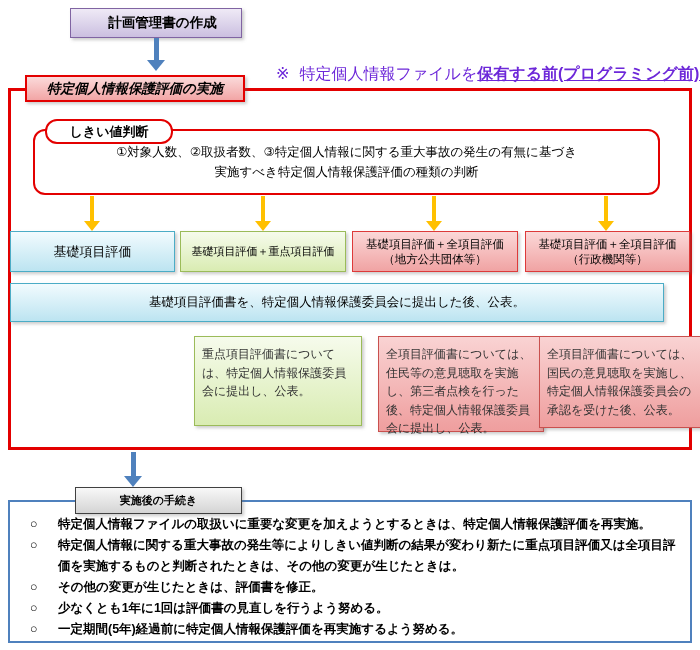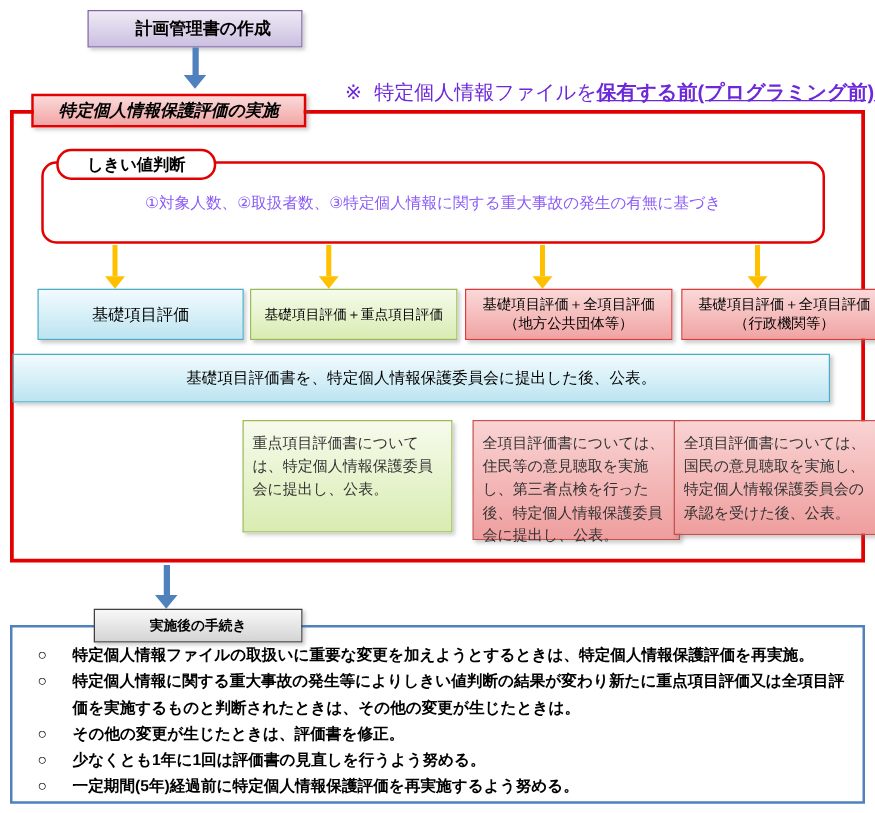--- a/index.html
+++ b/index.html
@@ -18,28 +18,28 @@
   .green-grad{border:1.6px solid #9BBB59;background:linear-gradient(#F6FBEC,#D9ECB2);}
   .pink-grad{border:1.6px solid #DD3A3A;background:linear-gradient(#FBD8D8,#F0A3A3);}
   .pink-grad2{border:1.6px solid #C9504E;background:linear-gradient(#F9D3D3,#EF9E9E);}
   .gray-grad{border:1.6px solid #404040;background:linear-gradient(#F8F8F8,#D4D4D4);}
   
   .red-frame{position:absolute;left:8px;top:88px;width:684px;height:362px;box-sizing:border-box;
              border:3px solid #E30000;background:#fff;}
   .blue-frame{position:absolute;left:8px;top:500px;width:684px;height:143px;box-sizing:border-box;
               border:2px solid #4F81BD;background:#fff;}
   .thresh-frame{left:33px;top:129px;width:627px;height:66px;border:2.5px solid #E30000;background:#fff;
-                flex-direction:column;gap:3px;font-size:12.5px;color:#8b5cf6;z-index:2;}
+                flex-direction:column;gap:3px;font-size:12.5px;color:#000000;z-index:2;}
   .thresh-label{left:45px;top:119px;width:128px;height:25px;border:2.5px solid #E30000;background:#fff;
                 font-weight:bold;font-size:13px;z-index:3;}
   .plan{left:70px;top:8px;width:172px;height:30px;font-weight:bold;font-size:13.5px;}
   .title-pink{left:25px;top:75px;width:220px;height:27px;font-weight:bold;font-size:13.5px;z-index:4;font-style:italic;}
   .gray-box{left:75px;top:487px;width:167px;height:27px;font-weight:bold;font-size:11px;z-index:4;}
   
-  .rb{top:231px;height:41px;z-index:2;margin-left:20px;}
+  .rb{top:231px;height:41px;z-index:2;}
   .rb1{left:10px;width:165px;font-size:13px;}
   .rb2{left:180px;width:166px;font-size:11px;}
   .rb3{left:352px;width:166px;font-size:11.5px;flex-direction:column;line-height:1.3;}
   .rb4{left:525px;width:165px;font-size:11.5px;flex-direction:column;line-height:1.3;}
   .cyan-wide{left:10px;top:283px;width:654px;height:39px;font-size:12.5px;z-index:2;}
   
   .db{top:336px;align-items:flex-start;justify-content:flex-start;text-align:left;
       padding:8px 7px;font-size:12px;line-height:1.55;color:#333;z-index:2;margin-left:14px;}
   .db-green{left:180px;width:168px;height:90px;}
   .db-pink1{left:364px;width:166px;height:96px;}
@@ -80,20 +80,21 @@
 </div>
 
 <div class="red-frame"></div>
 
 <div class="bx pink-title title-pink">
   <span>特定個人情報保護評価の実施</span>
 </div>
 
 <div class="bx noshadow thresh-frame">
   <div>①対象人数、②取扱者数、③特定個人情報に関する重大事故の発生の有無に基づき</div>
+  <div>実施すべき特定個人情報保護評価の種類の判断</div>
 </div>
 <div class="bx noshadow thresh-label">
   <span>しきい値判断</span>
 </div>
 
 <div class="arr arr-yellow" style="left:84px;top:196px;width:16px;height:35px">
   <div class="stem"></div>
     <div class="head"></div>
 </div>
 <div class="arr arr-yellow" style="left:255px;top:196px;width:16px;height:35px">

